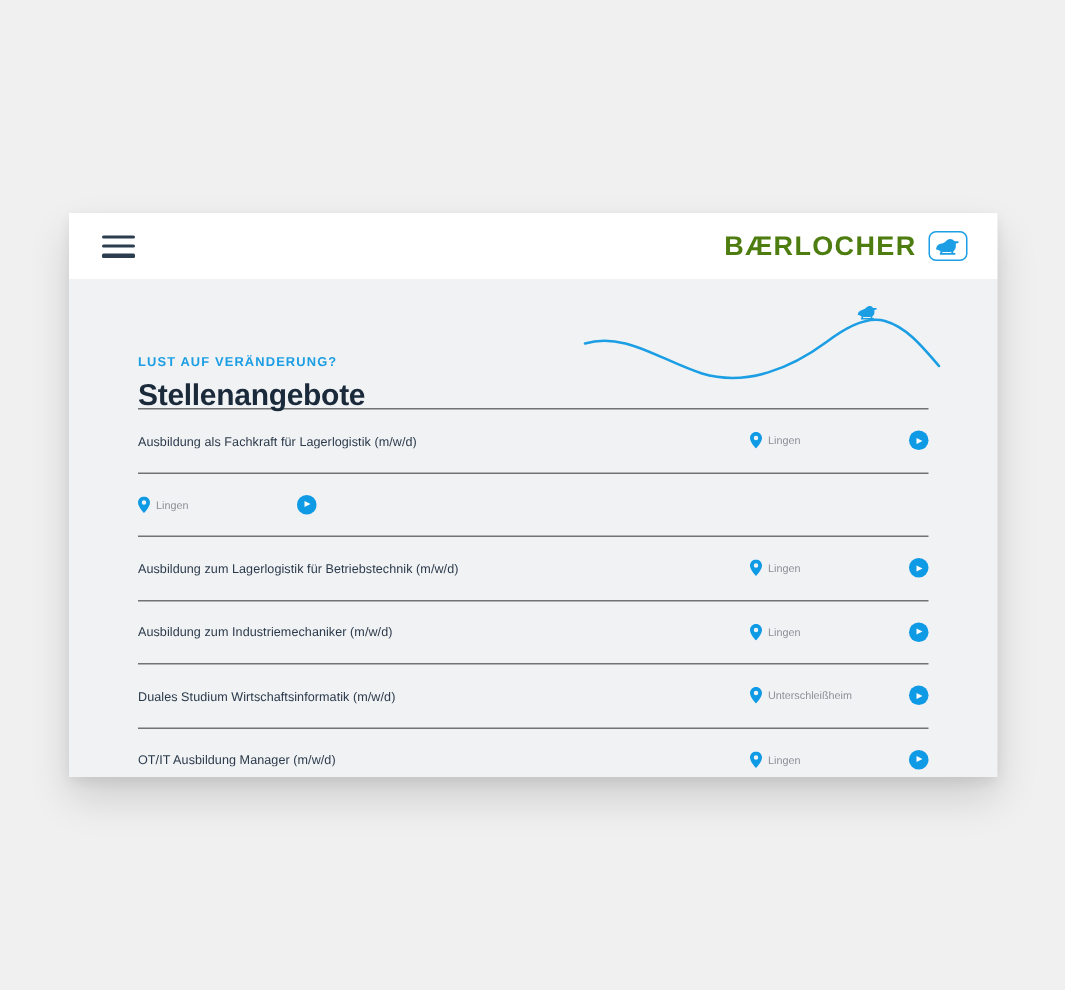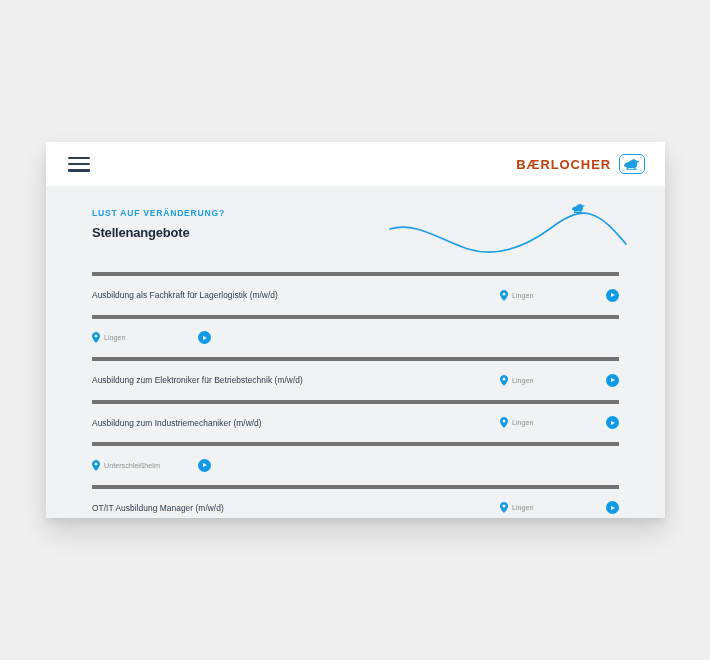--- a/index.html
+++ b/index.html
@@ -61,24 +61,24 @@
     background: #2b3d4f;
     border-radius: 1px;
   }
 
   .brand {
     display: flex;
     align-items: center;
     gap: 8px;
   }
   .brand-word {
-    font-size: 13px;
+    font-size: 18px;
     font-weight: bold;
     letter-spacing: 0.9px;
-    color: #c2410c;
+    color: #4d7c0f;
     line-height: 1;
   }
   .brand-mark {
     width: 26px;
     height: 20px;
     border: 1.6px solid #1b9ee4;
     border-radius: 5px;
     display: flex;
     align-items: center;
     justify-content: center;
@@ -91,24 +91,25 @@
     position: relative;
     padding: 22px 34px 0 46px;
     height: 86px;
   }
   .eyebrow {
     font-size: 8.6px;
     font-weight: bold;
     letter-spacing: 0.75px;
     color: #1b9ee4;
     text-transform: uppercase;
+    margin-top: 28px;
   }
   .hero-title {
     margin-top: 7px;
-    font-size: 13px;
+    font-size: 20px;
     font-weight: bold;
     color: #1b2a3b;
     letter-spacing: -0.2px;
   }
   .hero-wave {
     position: absolute;
     right: 22px;
     top: 14px;
     width: 255px;
     height: 62px;
@@ -116,21 +117,21 @@
   }
 
   
   .job-list {
     padding: 0 46px 0 46px;
   }
   .job-row {
     display: flex;
     align-items: center;
     height: 42.5px;
-    border-top: 4px solid #737373;
+    border-top: 1px solid #737373;
     cursor: pointer;
   }
   .job-title {
     flex: 1 1 auto;
     font-size: 8.4px;
     color: #2b3a4b;
     letter-spacing: 0.05px;
     white-space: nowrap;
     overflow: hidden;
     text-overflow: ellipsis;
@@ -228,21 +229,21 @@
             <path fill="#0f9ae5" d="M4 0C1.8 0 0 1.8 0 4c0 3 4 7 4 7s4-4 4-7c0-2.2-1.8-4-4-4zm0 5.5A1.5 1.5 0 1 1 4 2.5a1.5 1.5 0 0 1 0 3z"></path>
           </svg>
           <span class="loc-text">Lingen</span>
         </div>
         <div class="go-btn">
             <i class="tri"></i>
           </div>
       </div>
 
       <div class="job-row">
-        <div class="job-title">Ausbildung zum Elektroniker für Betriebstechnik (m/w/d)</div>
+        <div class="job-title">Ausbildung zum Lagerlogistik für Betriebstechnik (m/w/d)</div>
         <div class="job-location">
           <svg class="pin-icon" viewBox="0 0 8 11">
             <path fill="#0f9ae5" d="M4 0C1.8 0 0 1.8 0 4c0 3 4 7 4 7s4-4 4-7c0-2.2-1.8-4-4-4zm0 5.5A1.5 1.5 0 1 1 4 2.5a1.5 1.5 0 0 1 0 3z"></path>
           </svg>
           <span class="loc-text">Lingen</span>
         </div>
         <div class="go-btn">
             <i class="tri"></i>
           </div>
       </div>
@@ -254,20 +255,21 @@
             <path fill="#0f9ae5" d="M4 0C1.8 0 0 1.8 0 4c0 3 4 7 4 7s4-4 4-7c0-2.2-1.8-4-4-4zm0 5.5A1.5 1.5 0 1 1 4 2.5a1.5 1.5 0 0 1 0 3z"></path>
           </svg>
           <span class="loc-text">Lingen</span>
         </div>
         <div class="go-btn">
             <i class="tri"></i>
           </div>
       </div>
 
       <div class="job-row">
+        <div class="job-title">Duales Studium Wirtschaftsinformatik (m/w/d)</div>
         <div class="job-location">
           <svg class="pin-icon" viewBox="0 0 8 11">
             <path fill="#0f9ae5" d="M4 0C1.8 0 0 1.8 0 4c0 3 4 7 4 7s4-4 4-7c0-2.2-1.8-4-4-4zm0 5.5A1.5 1.5 0 1 1 4 2.5a1.5 1.5 0 0 1 0 3z"></path>
           </svg>
           <span class="loc-text">Unterschleißheim</span>
         </div>
         <div class="go-btn">
             <i class="tri"></i>
           </div>
       </div>

